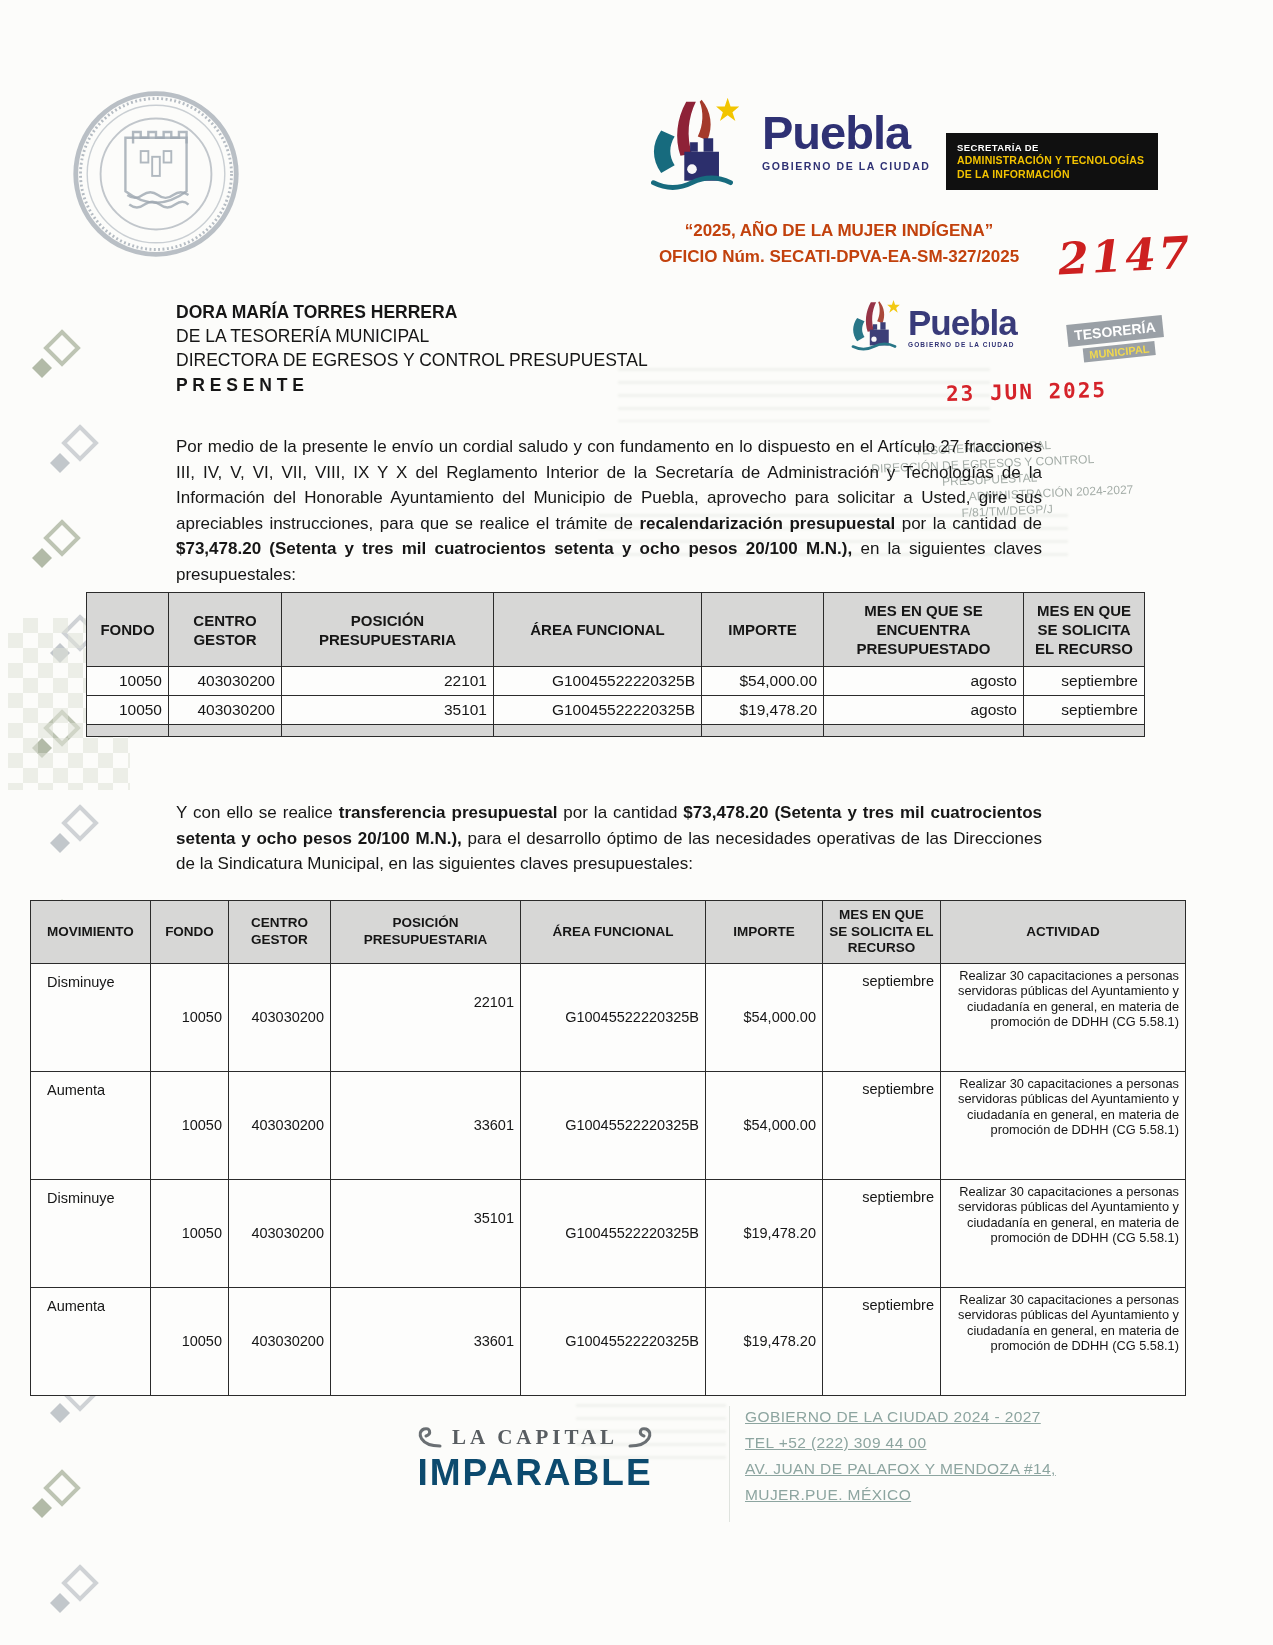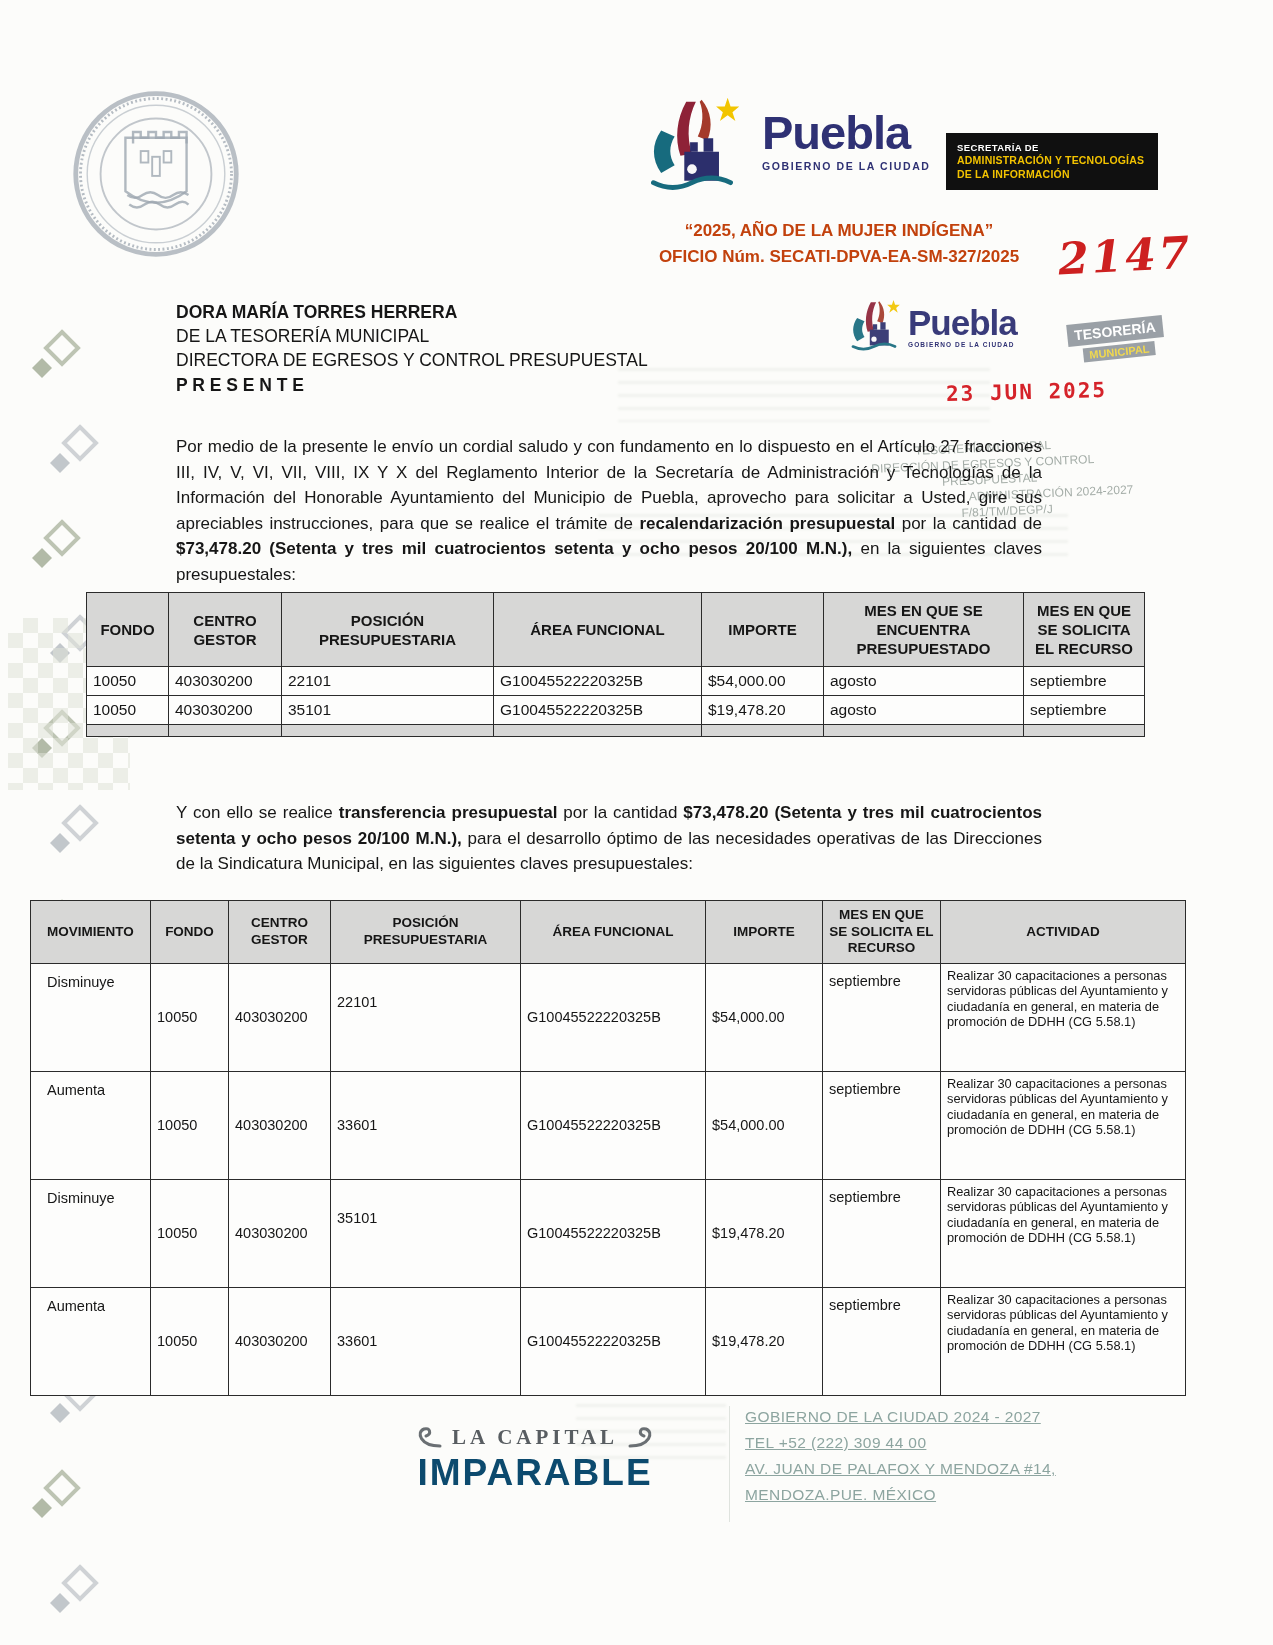--- a/index.html
+++ b/index.html
@@ -50,21 +50,21 @@
   .stamp-ghost .gl4{margin-left:96px;} .stamp-ghost .gl5{margin-left:88px;}
 
   
   .para{position:absolute;left:176px;width:866px;text-align:justify;font-size:17px;line-height:25.5px;margin:0;}
   .p1{top:434px;} .p2{top:800px;}
 
   
   table{border-collapse:collapse;table-layout:fixed;position:absolute;background:#fdfdfc;}
   th,td{border:1.4px solid #2b2b2b;box-sizing:border-box;}
   th{background:#d7d7d6;font-weight:bold;text-align:center;vertical-align:middle;}
-  td{text-align:left;vertical-align:middle;}
+  td{text-align:right;vertical-align:middle;}
   .t1{left:86px;top:592px;width:1058px;}
   .t1 th{font-size:15px;line-height:19px;padding:8px 8px;}
   .t1 td{font-size:15.5px;height:29px;padding:2px 6px;}
   .t1 .filler td{height:12px;background:#d7d7d6;padding:0;}
   .t2{left:30px;top:900px;width:1155px;}
   .t2 th{font-size:13.5px;line-height:16.5px;padding:6px 6px;}
   .t2 td{font-size:14.5px;height:108px;padding:2px 6px;}
   .t2 td.mov{text-align:left;vertical-align:top;padding:10px 6px 4px 16px;}
   .t2 td.mes{vertical-align:top;padding-top:9px;}
   .t2 td.act{font-size:12.8px;line-height:15.5px;vertical-align:top;padding:4px 6px;}
@@ -322,16 +322,16 @@
         <path d="M30 22 C10 22 6 8 14 5 C20 3 22 10 16 12" fill="none" stroke="#6a6f73" stroke-width="3" stroke-linecap="round"></path>
       </svg>
     </div>
     <div class="logo-bottom">IMPARABLE</div>
   </div>
   <div class="footer-sep"></div>
   <div class="contact">
     <div>GOBIERNO DE LA CIUDAD 2024 - 2027</div>
     <div>TEL +52 (222) 309 44 00</div>
     <div>AV. JUAN DE PALAFOX Y MENDOZA #14,</div>
-    <div>MENDOZA.PUE. MÉXICO</div>
+    <div>MUJER.PUE. MÉXICO</div>
   </div>
 
 </div>
 
 </body></html>

